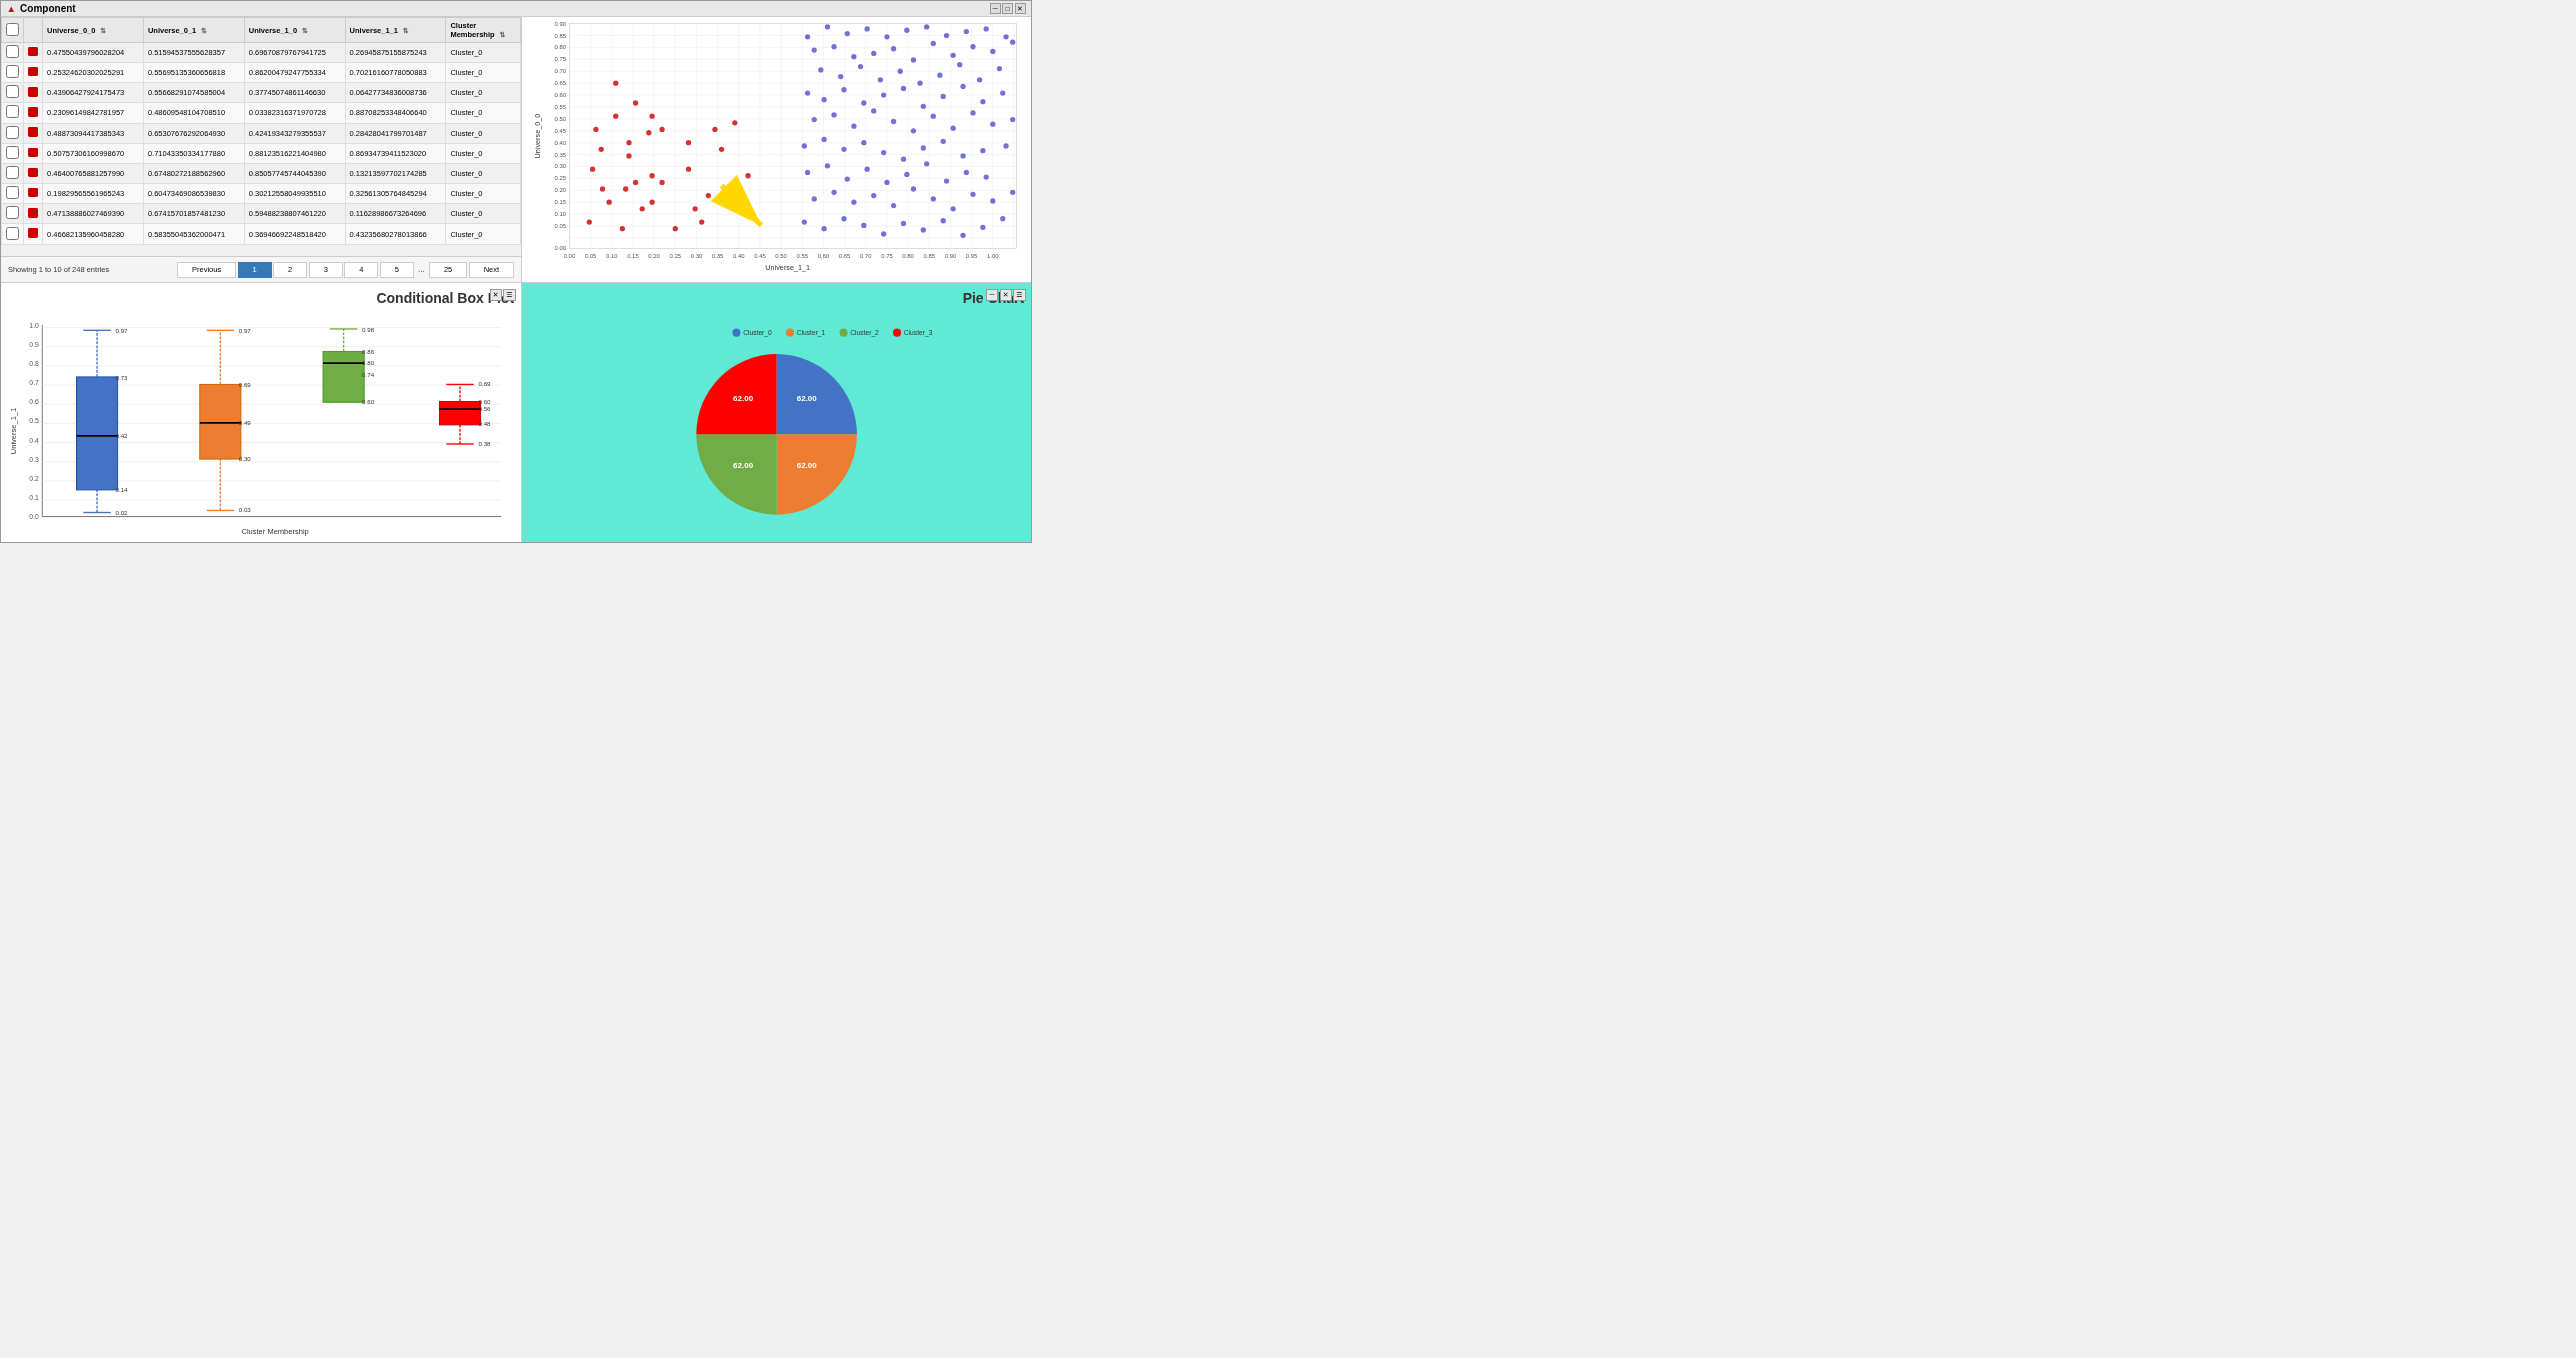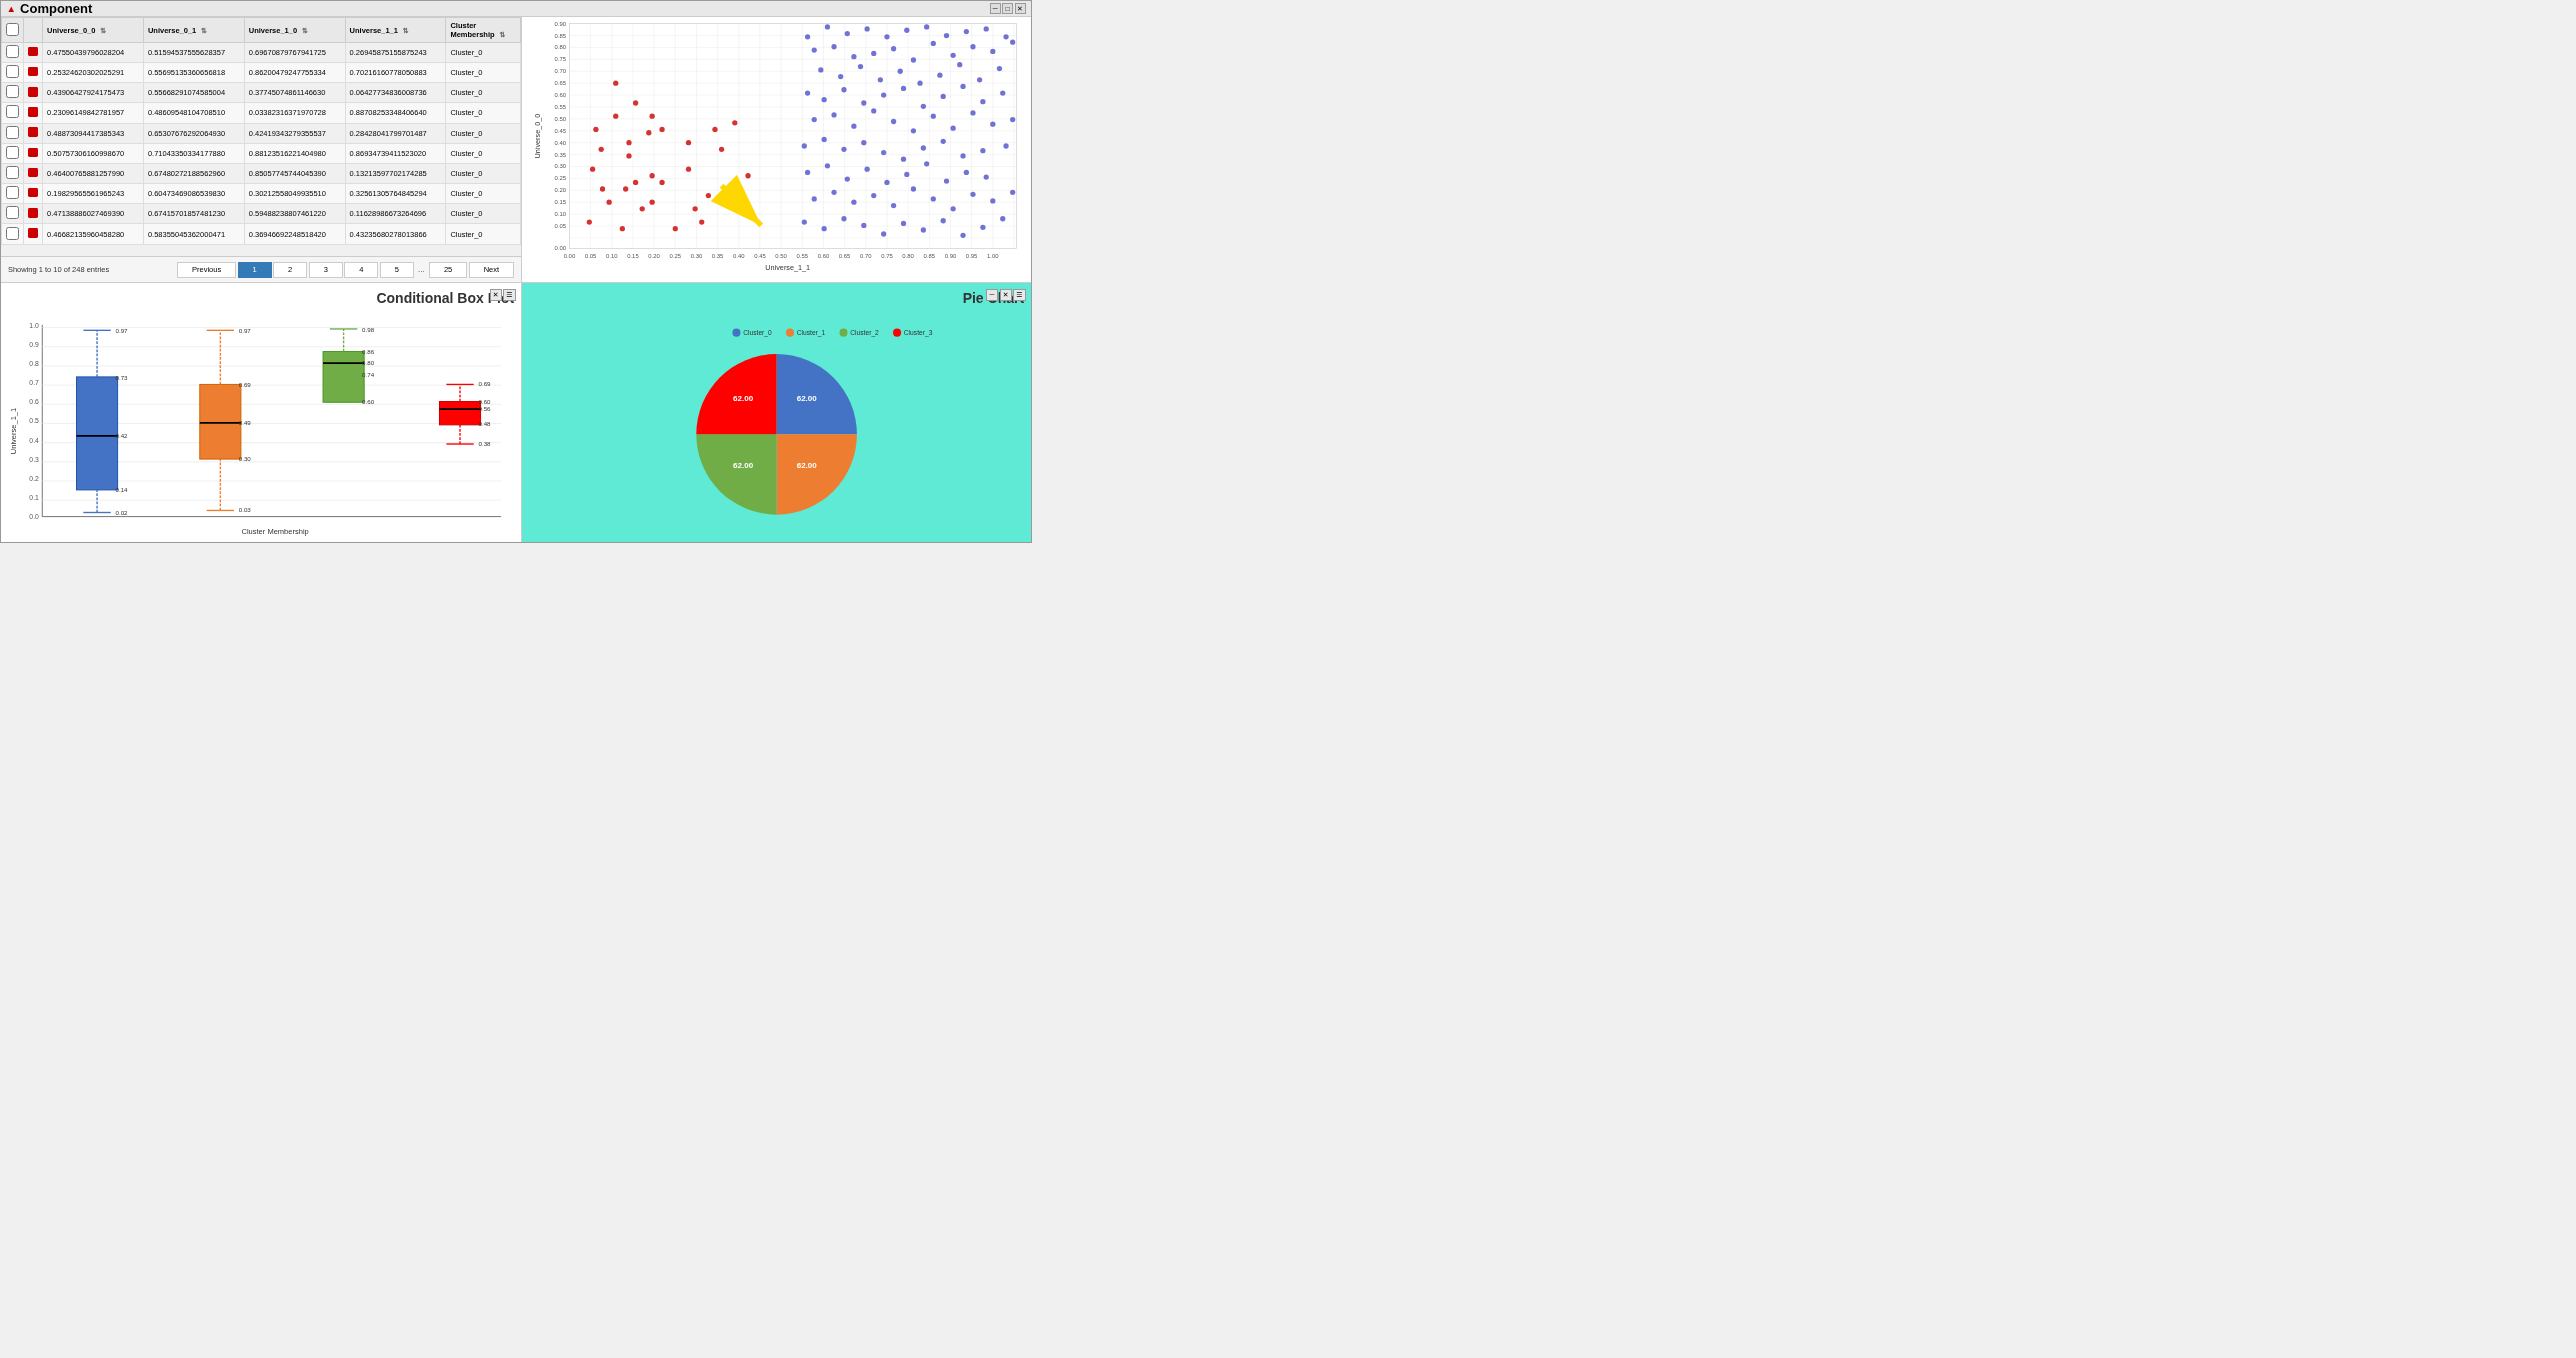--- a/index.html
+++ b/index.html
@@ -3,21 +3,21 @@
   <meta charset="utf-8">
   <style>
     * { box-sizing: border-box; margin: 0; padding: 0; }
     body { font-family: Arial, sans-serif; font-size: 8.2px; background: #f0f0f0; width: 1032px; height: 543px; overflow: hidden; }
     
     .window { background: #f0f0f0; width: 1032px; height: 543px; display: flex; flex-direction: column; border: 0.7px solid #999; }
     
     .title-bar { background: #e8e8e8; padding: 2.7px 5.5px; display: flex; align-items: center; justify-content: space-between; border-bottom: 0.7px solid #ccc; height: 16.4px; }
     .title-bar-left { display: flex; align-items: center; gap: 4.1px; }
     .title-icon { color: #c00; font-size: 9.6px; }
-    .title-text { font-size: 13px; font-weight: bold; }
+    .title-text { font-size: 10px; font-weight: bold; }
     .title-bar-right { display: flex; gap: 1.4px; }
     .win-btn { width: 11px; height: 11px; border: 0.7px solid #999; background: #ddd; cursor: pointer; font-size: 6.9px; display: flex; align-items: center; justify-content: center; }
     
     .main-content { display: flex; flex: 1; overflow: hidden; }
     
     
     .left-panel { width: 521px; display: flex; flex-direction: column; border-right: 0.7px solid #ccc; }
     
     .data-table { flex: 1; overflow: hidden; }
     table { width: 100%; border-collapse: collapse; font-size: 7.5px; }

